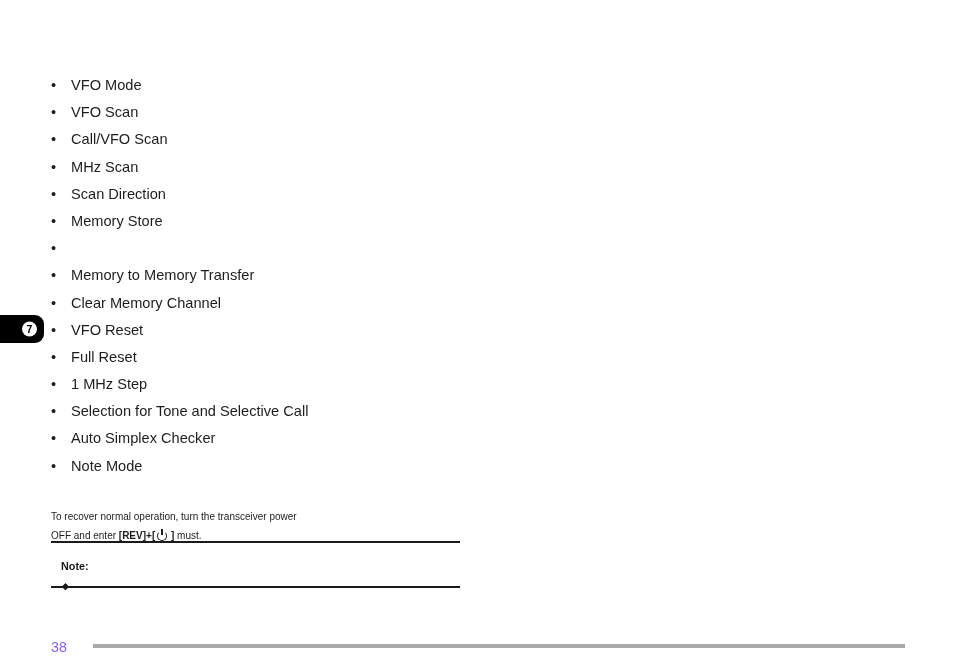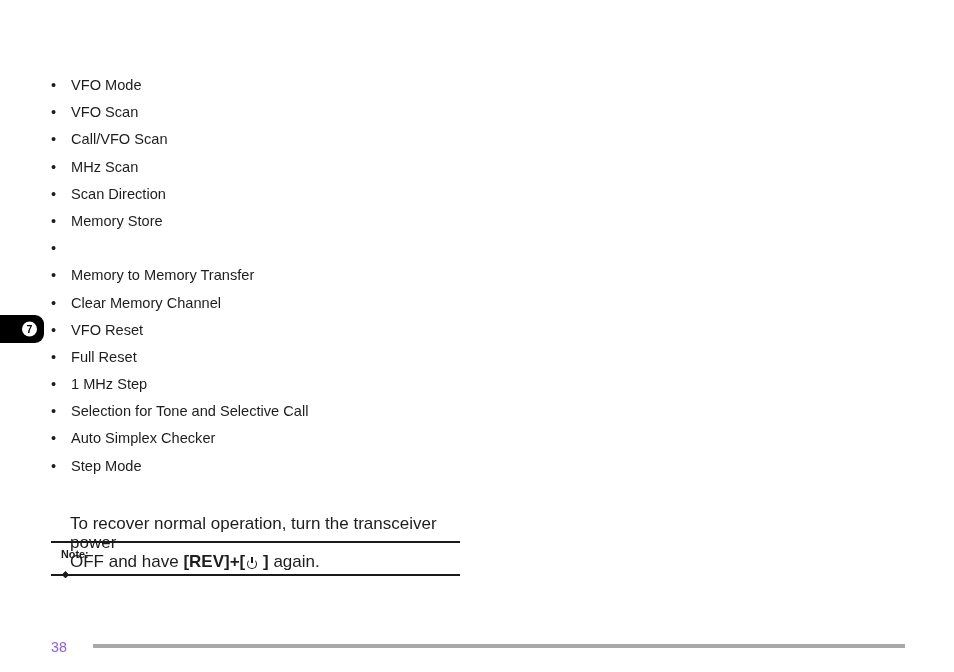--- a/index.html
+++ b/index.html
@@ -86,24 +86,23 @@
     line-height: 15px;
     text-align: center;
   }
 
   
   .recover {
     position: absolute;
     left: 51px;
     top: 497px;
     width: 415px;
-    font-size: 17px;
+    font-size: 10px;
     line-height: 19px;
     color: #1d1d1d;
-    margin-left: 19px;
   }
   .recover b { font-weight: bold; }
   .pwr {
     display: inline-block;
     position: relative;
     width: 11px;
     height: 11px;
     vertical-align: -1px;
     margin: 0 1px;
   }
@@ -129,21 +128,21 @@
   }
 
   
   .note-box {
     position: absolute;
     left: 51px;
     top: 541px;
     width: 409px;
     border-top: 2.2px solid #1a1a1a;
     border-bottom: 2.2px solid #1a1a1a;
-    padding: 4px 0 6px 0;
+    padding: 16px 0 6px 0;
     box-sizing: content-box;
   }
   .note-title {
     font-size: 10.8px;
     font-weight: bold;
     color: #1a1a1a;
     margin: 0 0 4px 10px;
     line-height: 14px;
   }
   .note-list {
@@ -244,29 +243,29 @@
     <li>
       <span class="dot">•</span>
       <span>Selection for Tone and Selective Call</span>
     </li>
     <li>
       <span class="dot">•</span>
       <span>Auto Simplex Checker</span>
     </li>
     <li>
       <span class="dot">•</span>
-      <span>Step Mode</span>
+      <span>Note Mode</span>
     </li>
   </ul>
 
   <div class="chapter-tab">
     <span class="circle">7</span>
   </div>
 
-  <p class="recover"><span>To recover normal operation, turn the transceiver power</span><br><span>OFF and have </span><b>[REV]</b><b>+[</b><span class="pwr"></span><b> ]</b><span> again.</span></p>
+  <p class="recover"><span>To recover normal operation, turn the transceiver power</span><br><span>OFF and enter </span><b>[REV]</b><b>+[</b><span class="pwr"></span><b> ]</b><span> must.</span></p>
 
   <div class="note-box">
     <div class="note-title">Note:</div>
     <ul class="note-list">
       <li>
         <span class="diamond">◆</span>
       </li>
       <li>
         <span class="diamond">◆</span>
       </li>

